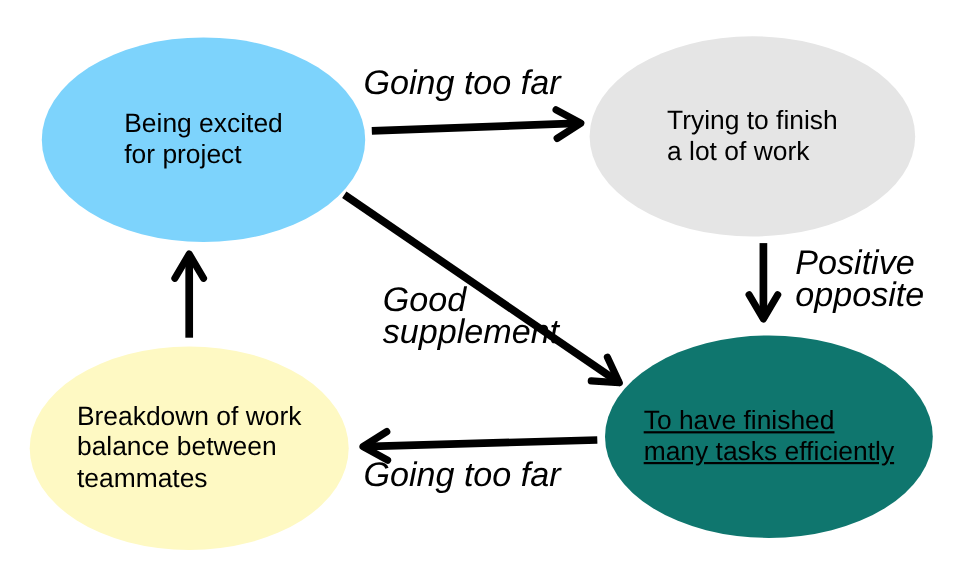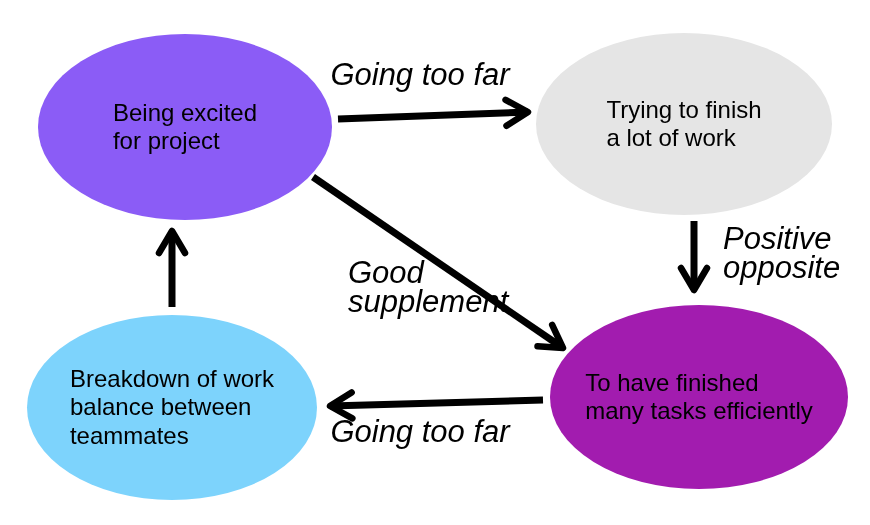--- a/index.html
+++ b/index.html
@@ -41,42 +41,42 @@
         <path d="M4,4 L26,17 L4,30" fill="none" stroke="#000" stroke-width="6.5" stroke-linecap="round" stroke-linejoin="round"></path>
       </marker>
     </defs>
     <line x1="338" y1="119" x2="528" y2="112" marker-end="url(#ah)" style="stroke: rgb(0, 0, 0);"></line>
     <line x1="313" y1="177" x2="563" y2="348" marker-end="url(#ah)" style="stroke: rgb(0, 0, 0);"></line>
     <line x1="694" y1="221" x2="694" y2="290" marker-end="url(#ah)" style="stroke: rgb(0, 0, 0);"></line>
     <line x1="543" y1="400" x2="330" y2="406" marker-end="url(#ah)" style="stroke: rgb(0, 0, 0);"></line>
     <line x1="172" y1="307" x2="172" y2="231" marker-end="url(#ah)" style="stroke: rgb(0, 0, 0);"></line>
   </svg>
 
-  <div class="node node-red" style="background-color: #8b5cf6;">
+  <div class="node node-red" style="background-color: #7dd3fc;">
     <div class="node-text">
       <div>Being excited</div>
       <div>for project</div>
     </div>
   </div>
 
   <div class="node node-green" style="background-color: #e5e5e5;">
     <div class="node-text">
       <div>Trying to finish</div>
       <div>a lot of work</div>
     </div>
   </div>
 
-  <div class="node node-blue" style="background-color: #a21caf;">
+  <div class="node node-blue" style="background-color: #0f766e; text-decoration: underline;">
     <div class="node-text">
       <div>To have finished</div>
       <div>many tasks efficiently</div>
     </div>
   </div>
 
-  <div class="node node-yellow" style="background-color: #7dd3fc;">
+  <div class="node node-yellow" style="background-color: #fef9c3;">
     <div class="node-text">
       <div>Breakdown of work</div>
       <div>balance between</div>
       <div>teammates</div>
     </div>
   </div>
 
   <div class="edge-label centered label-top">
     <div>Going too far</div>
   </div>

